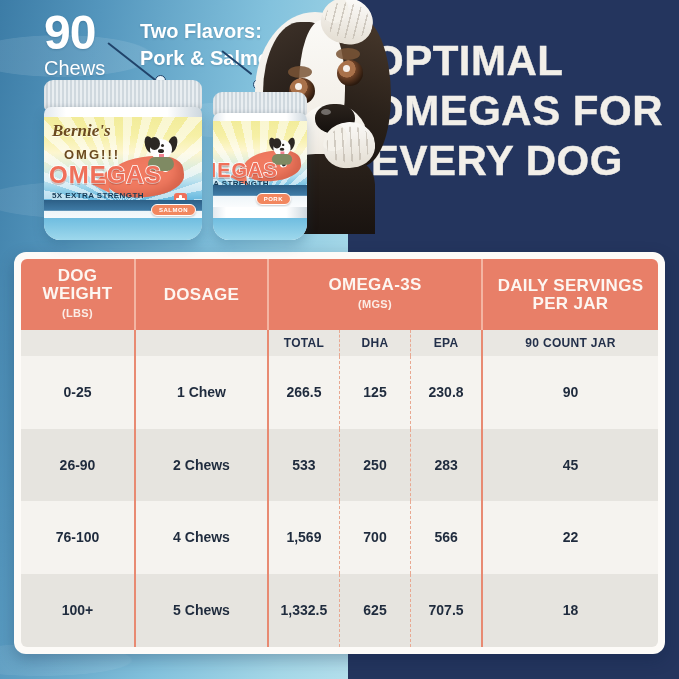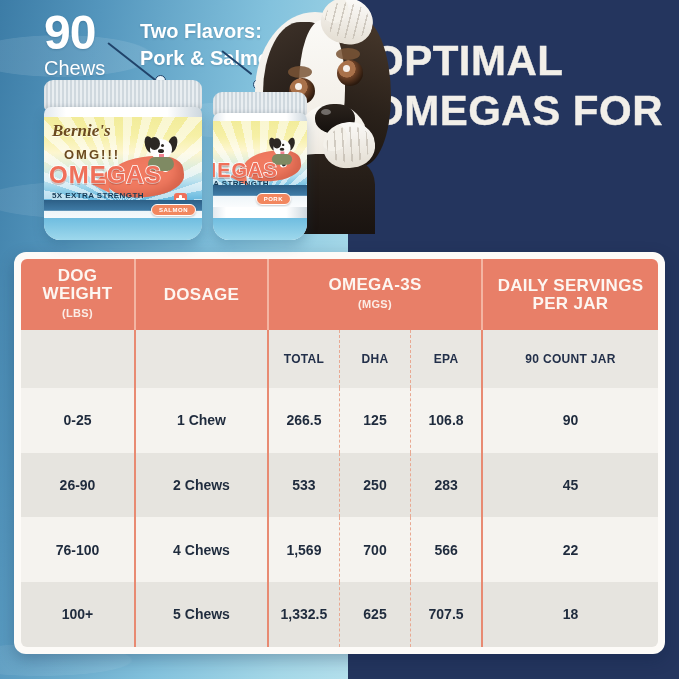--- a/index.html
+++ b/index.html
@@ -245,21 +245,21 @@
     border-right:2px solid #f4b5a2;
     padding:8px 2px;
     text-transform:uppercase;
     letter-spacing:.3px;
   }
   .hdr th:last-child{border-right:none;}
   .h-main{font-size:17px;display:block;}
   .h-sub{font-size:11px;font-weight:bold;display:block;margin-top:1px;opacity:.92;}
   .subhdr td{
     background:#e9e7e2;font-size:12px;font-weight:bold;color:#23304a;
-    padding:22px 2px;letter-spacing:.3px;
+    padding:6px 2px;letter-spacing:.3px;
     border-right:2px solid #e88a72;
   }
   .subhdr td.dash{border-right:1.5px dashed #e8a891;}
   .subhdr td:last-child{border-right:none;}
   .subhdr td.blank{background:#e9e7e2;}
   tbody tr td{
     font-size:14px;font-weight:bold;
     padding:14px 2px;
     border-right:2px solid #e88a72;
   }
@@ -278,20 +278,21 @@
 <body>
 
 <div id="stage">
 
   <div class="bg-navy"></div>
   <div class="bg-blue"></div>
 
   <div class="headline">
     <div>OPTIMAL</div>
     <div>OMEGAS FOR</div>
+    <div>EVERY DOG</div>
   </div>
 
   <div class="chews-num">90</div>
   <div class="chews-word">Chews</div>
   <div class="flavors">
     <span>Two Flavors:</span><br>
     <span>Pork &amp; Salmon</span>
   </div>
 
   <div class="lead" style="left:108px;top:42px;width:66px;transform:rotate(38deg);"></div>
@@ -410,21 +411,21 @@
           <td class="c-epa">EPA</td>
           <td class="c-jar">90 COUNT JAR</td>
         </tr>
       </thead>
       <tbody>
         <tr>
           <td>0-25</td>
           <td>1 Chew</td>
           <td class="dash">266.5</td>
           <td class="dash">125</td>
-          <td>106.8</td>
+          <td>230.8</td>
           <td>90</td>
         </tr>
         <tr>
           <td>26-90</td>
           <td>2 Chews</td>
           <td class="dash">533</td>
           <td class="dash">250</td>
           <td>283</td>
           <td>45</td>
         </tr>

